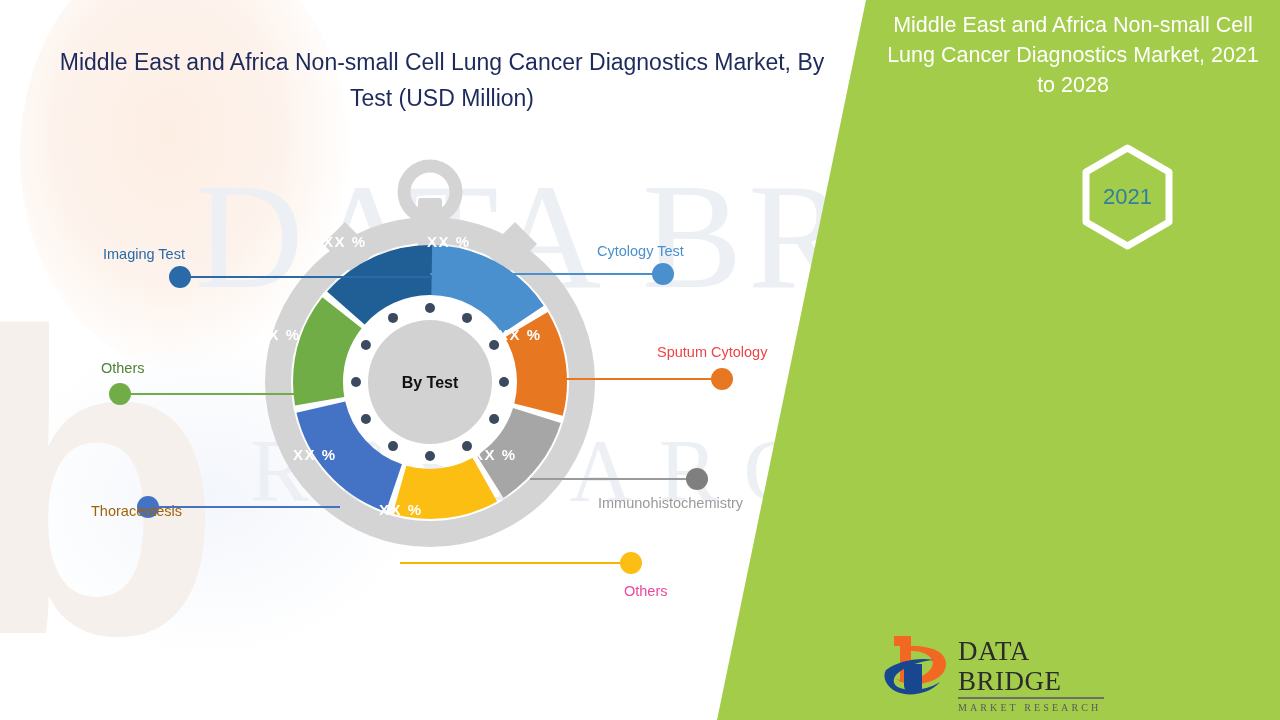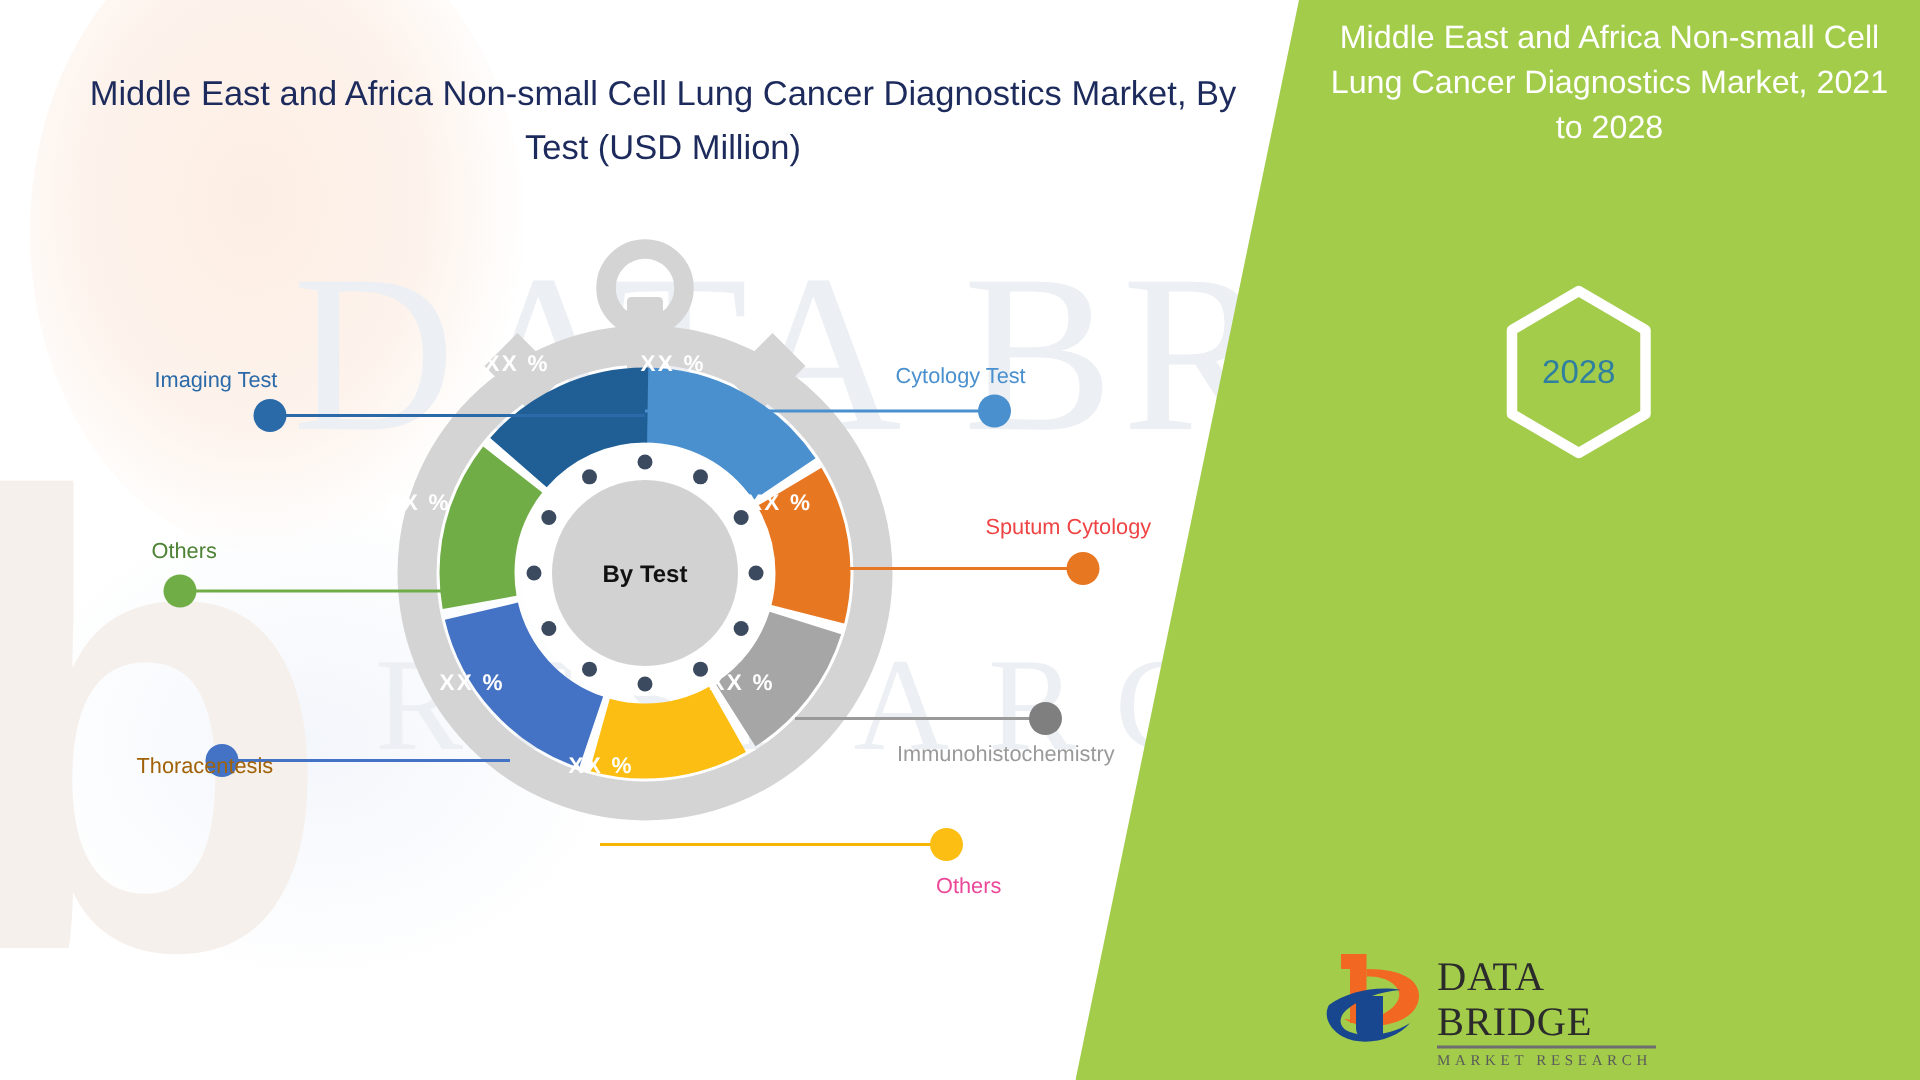--- a/index.html
+++ b/index.html
@@ -200,27 +200,27 @@
   <div class="callout" id="lbl-thora">Thoracentesis</div>
   <div class="callout" id="lbl-molecular">Cytology Test</div>
   <div class="callout" id="lbl-sputum">Sputum Cytology</div>
   <div class="callout" id="lbl-ihc">Immunohistochemistry</div>
   <div class="callout" id="lbl-others">Others</div>
 
   <div id="green-panel"></div>
 
   <div id="panel-title">Middle East and Africa  Non-small Cell Lung Cancer Diagnostics Market, 2021 to 2028</div>
 
-
-  <div class="hexwrap hex" id="hex-2028">
-    <svg width="105" height="116" viewBox="0 0 105 116">
-      <path d="M52.5 4 L97 30 L97 86 L52.5 112 L8 86 L8 30 Z" fill="none" stroke="#ffffff" stroke-width="7" stroke-linejoin="round"></path>
+  <div class="hexwrap hex" id="hex-2021">
+    <svg width="95" height="106" viewBox="0 0 95 106">
+      <path d="M47.5 4 L89 28 L89 78 L47.5 102 L6 78 L6 28 Z" fill="none" stroke="#ffffff" stroke-width="7" stroke-linejoin="round"></path>
     </svg>
-    <div class="hex-label">2028</div>
+    <div class="hex-label">2021</div>
   </div>
+
 
 
   <div id="logo">
     <svg width="70" height="66" viewBox="0 0 70 66" style="position:absolute;left:0;top:2px;">
       <path d="M10 6 L27 6 L27 52 L16 52 L16 16 L10 16 Z" fill="#f26722"></path>
       <path d="M27 16 C52 16 62 24 62 34 C62 46 48 54 30 54 C22 54 16 52 12 49
                C20 51 30 50 38 46 C48 41 52 33 46 27 C41 22 34 21 27 21 Z" fill="#f26722"></path>
       <path d="M2 40 C14 31 34 27 50 30 C36 31 22 36 14 43 C8 48 8 55 16 58
                C26 62 44 60 56 52 C46 64 24 68 11 61 C2 56 -2 47 2 40 Z" fill="#18478f"></path>
       <path d="M24 34 L38 34 L38 62 L26 62 C22 62 20 59 20 55 L20 38 Z" fill="#18478f"></path>

